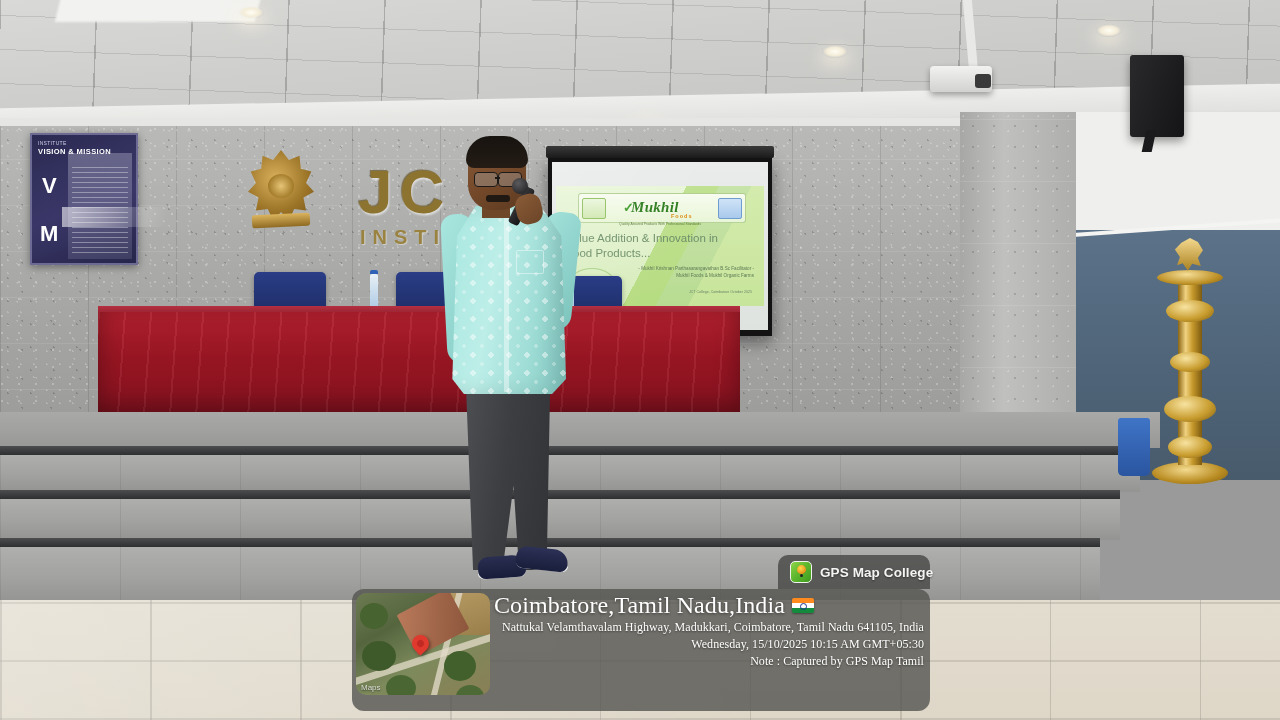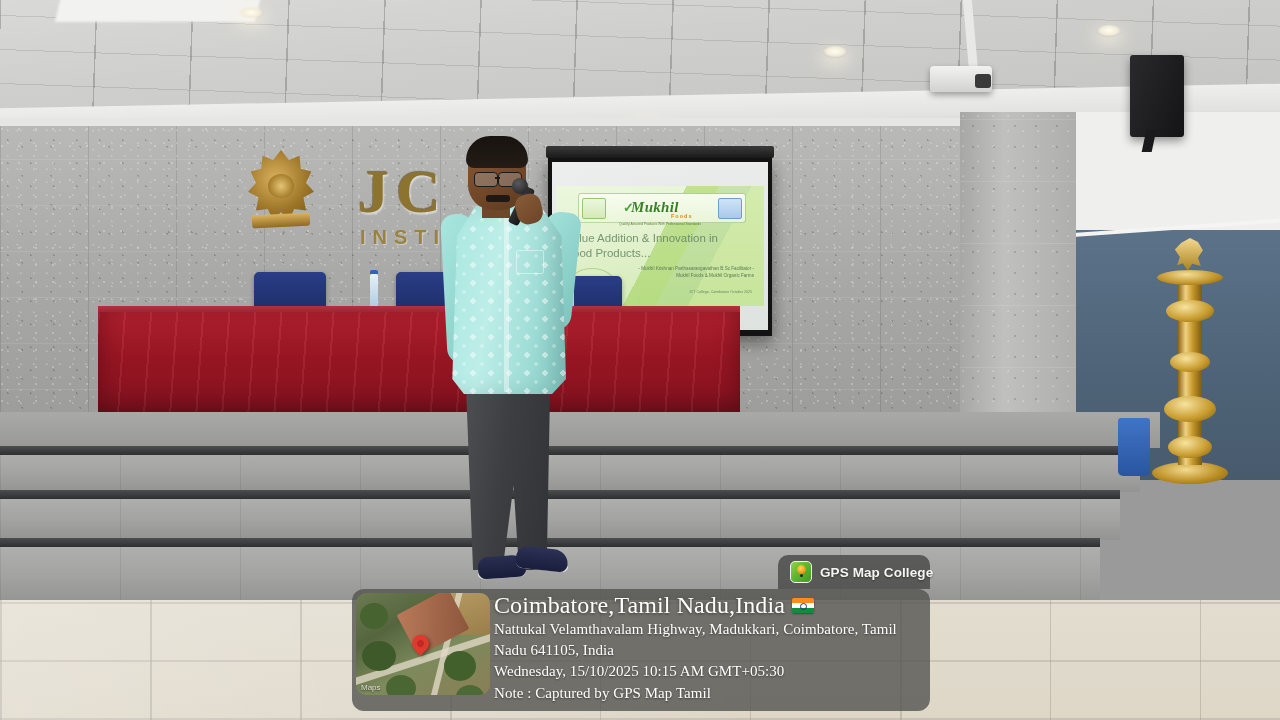--- a/index.html
+++ b/index.html
@@ -87,21 +87,21 @@
   
   .emblem{left:248px;top:150px;width:66px;height:72px;
      background:radial-gradient(circle at 42% 40%,#d9b15c 0%,#9d7528 55%,#6d4f14 100%);
      clip-path:polygon(50% 0%,62% 14%,78% 8%,80% 26%,96% 30%,88% 46%,100% 58%,84% 66%,88% 84%,70% 82%,62% 98%,50% 86%,38% 98%,30% 82%,12% 84%,16% 66%,0% 58%,12% 46%,4% 30%,20% 26%,22% 8%,38% 14%);}
   .emblem-hub{left:268px;top:174px;width:26px;height:24px;border-radius:50%;
      background:radial-gradient(circle,#e6c477 0%,#a47c2a 70%,#6f5014 100%);}
   .emblem-ribbon{left:252px;top:214px;width:58px;height:13px;border-radius:3px;
      background:linear-gradient(180deg,#dcb45e,#8e6a22);transform:rotate(-3deg);}
   .jc-text{left:358px;top:156px;font-size:62px;font-weight:bold;letter-spacing:7px;
      color:#8d7330;text-shadow:1px 2px 2px rgba(255,255,255,.55),-1px -1px 1px rgba(80,60,10,.6);
-     font-family:Liberation Serif, serif;}
+     font-family:Liberation Sans, sans-serif;}
   .inst-text{left:360px;top:226px;font-size:20px;letter-spacing:7px;font-weight:bold;
      color:#9a8340;text-shadow:1px 1px 1px rgba(255,255,255,.45);}
 
   
   .screen-case{left:546px;top:146px;width:228px;height:12px;border-radius:2px;
      background:linear-gradient(180deg,#3a3a3a,#1d1d1d);}
   .screen-frame{left:548px;top:158px;width:224px;height:178px;background:#131313;
      box-shadow:0 6px 16px rgba(0,0,0,.45);}
   .screen-surface{left:552px;top:162px;width:216px;height:168px;
      background:linear-gradient(180deg,#e9ecea 0%,#dfe3e0 100%);}
@@ -254,22 +254,22 @@
      font-family:"Liberation Sans",sans-serif;text-shadow:0 1px 2px rgba(0,0,0,.6);}
 
   .gps-text{left:494px;top:592px;width:430px;font-family:Liberation Serif, serif;}
   .gps-title{font-size:24px;font-weight:normal;color:#fff;letter-spacing:.1px;line-height:1.12;
      text-shadow:0 1px 3px rgba(0,0,0,.5);display:flex;align-items:center;gap:7px;}
   .flag{display:inline-block;width:22px;height:15px;border-radius:2px;position:relative;
      background:linear-gradient(180deg,#ff8a1e 0 33.3%,#ffffff 33.3% 66.6%,#138a3c 66.6% 100%);
      box-shadow:0 1px 2px rgba(0,0,0,.4);}
   .flag::after{content:"";position:absolute;left:50%;top:50%;width:5px;height:5px;margin:-2.5px 0 0 -2.5px;
      border:1px solid #16348f;border-radius:50%;}
-  .gps-line{font-size:15px;color:#fff;line-height:1.42;letter-spacing:.05px;
-     text-shadow:0 1px 2px rgba(0,0,0,.5);}
+  .gps-line{font-size:12px;color:#fff;line-height:1.42;letter-spacing:.05px;
+     text-shadow:0 1px 2px rgba(0,0,0,.5);text-align:right;}
 </style>
 </head>
 <body>
 
 <div id="stage">
 
   <div class="layer ceiling"></div>
   <div class="layer ceil-grid"></div>
   <div class="layer ceil-skylight"></div>
   <div class="layer soffit"></div>
@@ -288,20 +288,29 @@
   <div class="layer wall-blue-edge"></div>
   <div class="layer pillar"></div>
   <div class="layer pillar-noise"></div>
 
   <div class="layer proj-rod"></div>
   <div class="layer proj-body"></div>
   <div class="layer proj-lens"></div>
   <div class="layer spk-box"></div>
   <div class="layer spk-bracket"></div>
 
+  <div class="layer vm-board">
+    <div class="vm-panel"></div>
+    <div class="vm-lines"></div>
+    <div class="vm-head">INSTITUTE</div>
+    <div class="vm-title">VISION &amp; MISSION</div>
+    <div class="vm-v">V</div>
+    <div class="vm-m">M</div>
+    <div class="vm-glare"></div>
+  </div>
 
   <div class="layer emblem"></div>
   <div class="layer emblem-hub"></div>
   <div class="layer emblem-ribbon"></div>
   <div class="layer jc-text">JC</div>
   <div class="layer inst-text">INSTITU</div>
 
   <div class="layer screen-case"></div>
   <div class="layer screen-frame"></div>
   <div class="layer screen-surface"></div>

